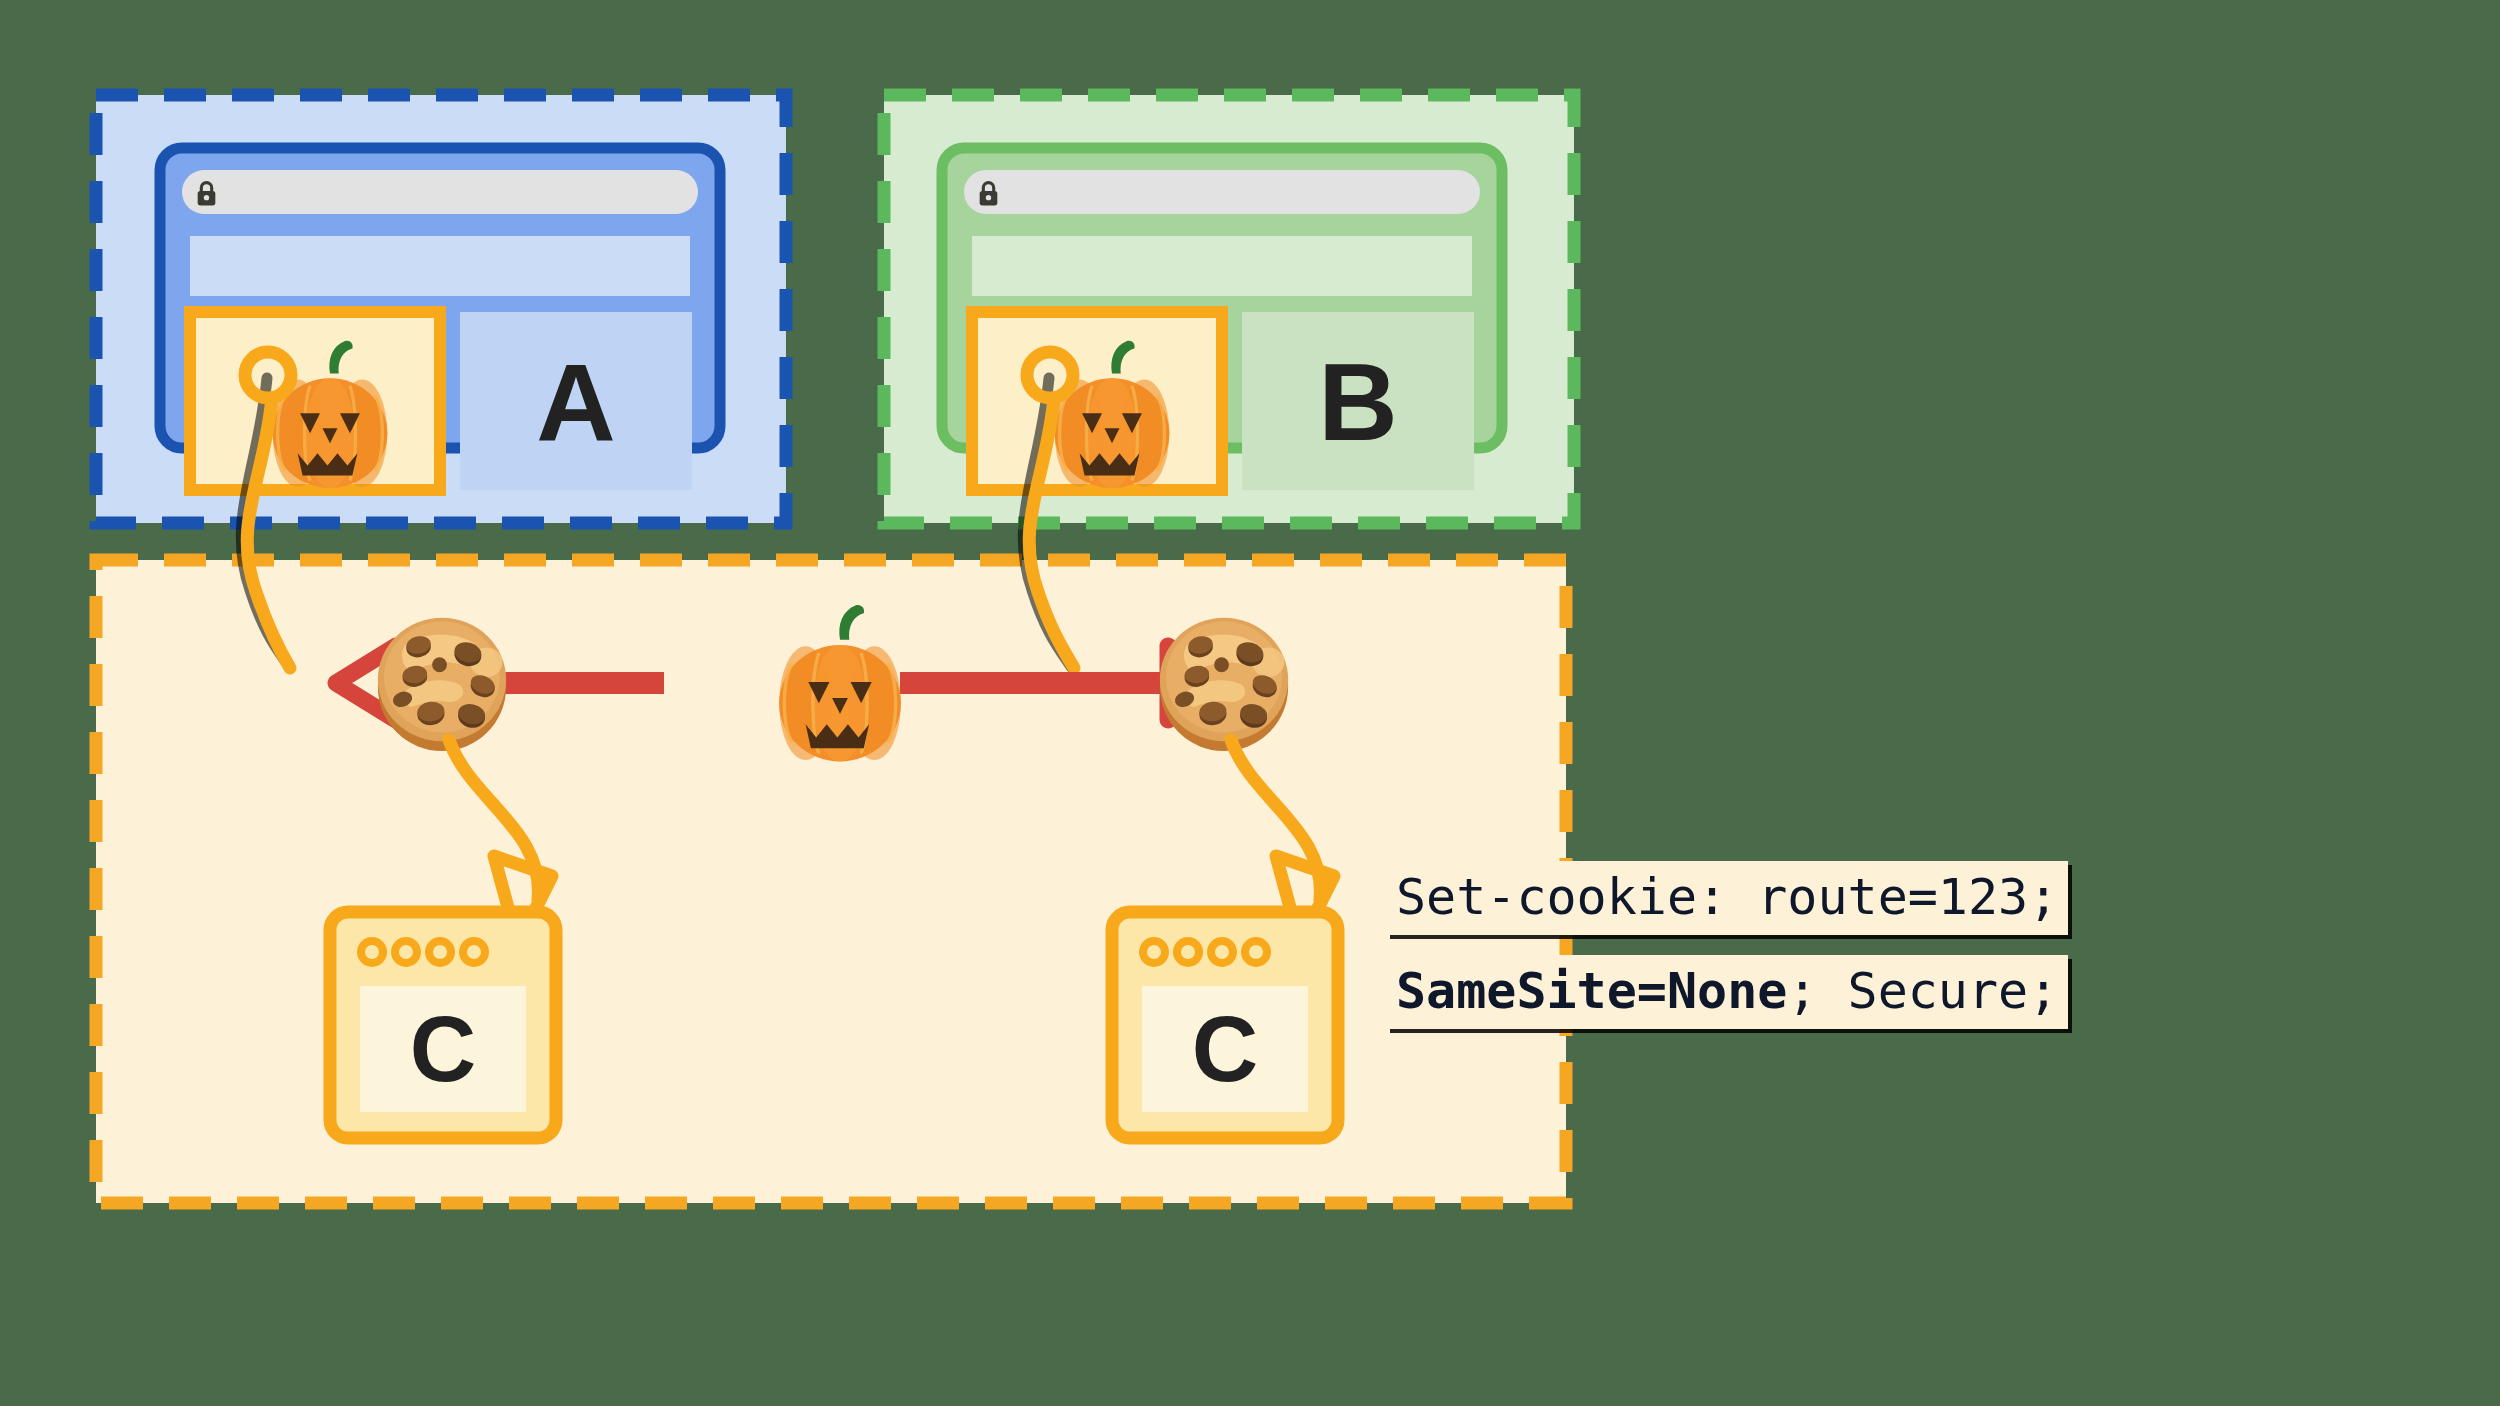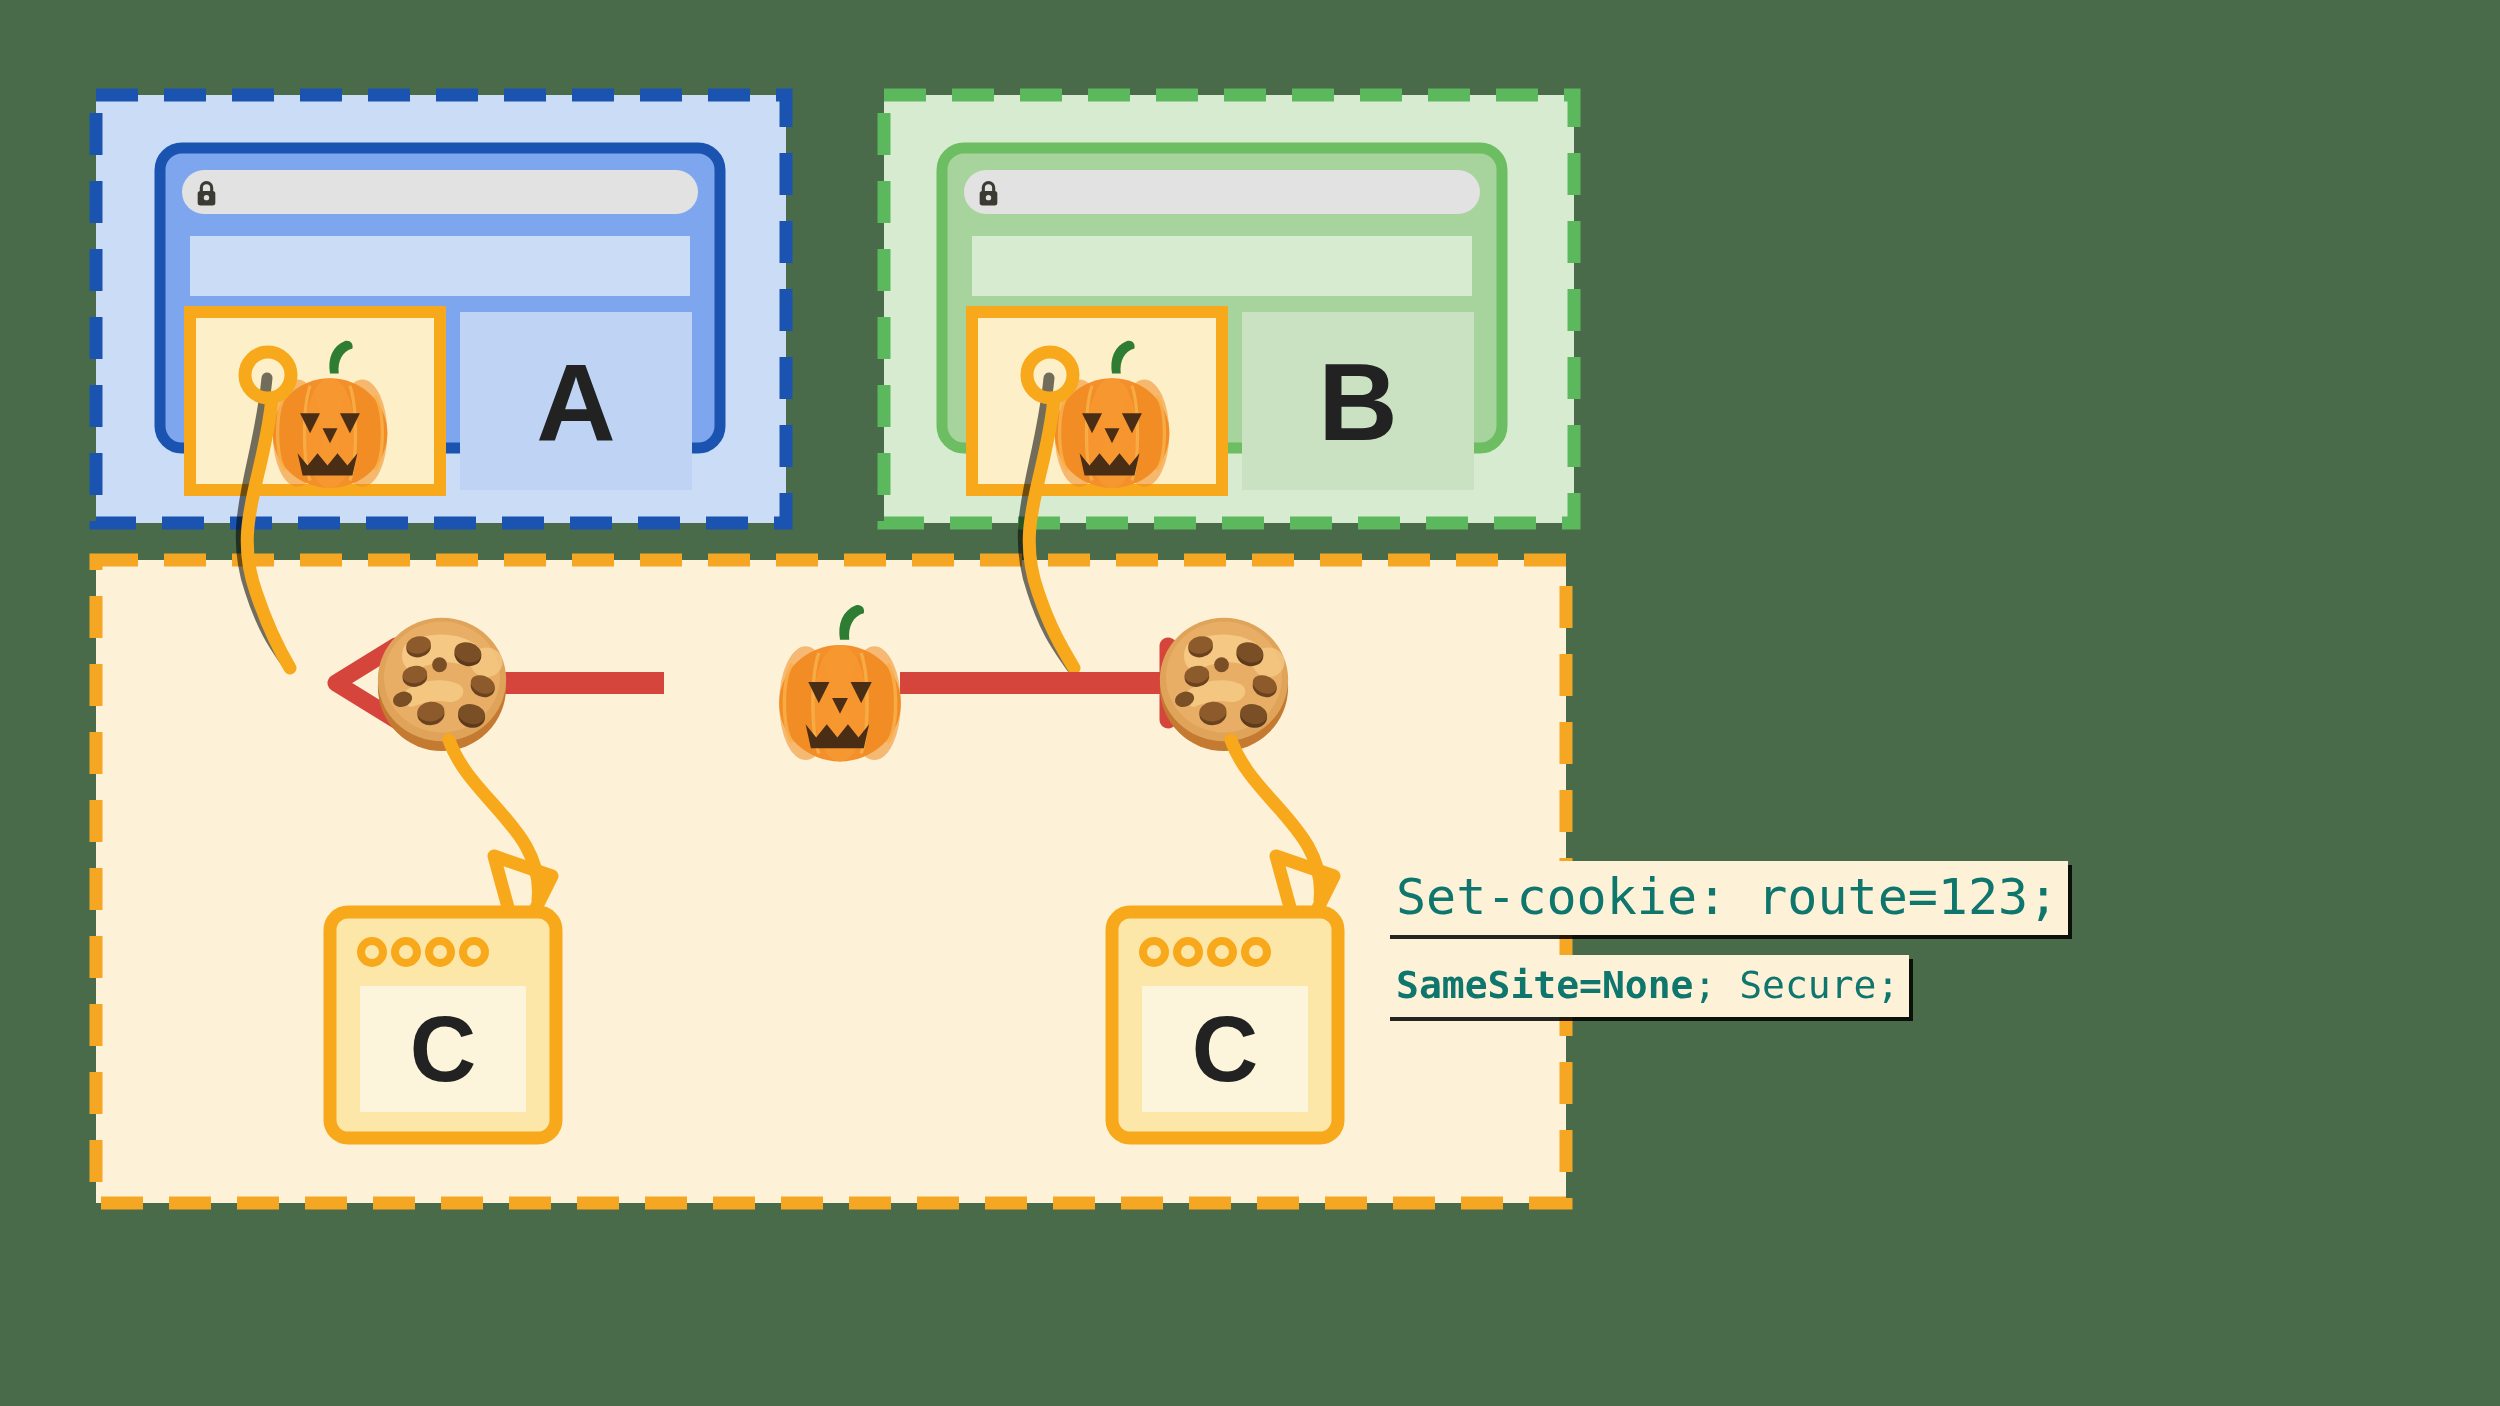--- a/index.html
+++ b/index.html
@@ -24,21 +24,21 @@
     position: absolute;
     left: 0; top: 0;
     width: 2500px;
     height: 1406px;
     overflow: visible;
   }
   .htext {
     position: absolute;
     font-family: "DejaVu Sans Mono", "Liberation Mono", monospace;
     white-space: pre;
-    color: #0f766e;
+    color: #0f172a;
     background: #FDF2D8;
     line-height: 1.0;
   }
   .htext b { font-weight: bold; }
   .letter {
     position: absolute;
     font-family: "Liberation Sans", sans-serif;
     font-weight: bold;
     color: #222222;
     display: flex;
@@ -199,16 +199,16 @@
 
   <div class="letter" style="left:1242px; top:312px; width:232px; height:178px; font-size:110px;">B</div>
 
   <div class="letter" style="left:360px; top:986px; width:166px; height:126px; font-size:92px;">C</div>
 
   <div class="letter" style="left:1142px; top:986px; width:166px; height:126px; font-size:92px;">C</div>
 
   <div class="htext" style="left:1386px; top:861px; font-size:50px; padding:11px 10px 13px 10px;
               box-shadow: 4px 4px 0 rgba(0,0,0,0.85);">Set-cookie: route=123;</div>
 
-  <div class="htext" style="left:1386px; top:955px; font-size:38px; padding:11px 10px 13px 10px;
+  <div class="htext" style="left:1386px; top:955px; font-size:50px; padding:11px 10px 13px 10px;
               box-shadow: 4px 4px 0 rgba(0,0,0,0.85);"><b>SameSite=None</b><span>; Secure;</span></div>
 
 </div>
 
 </body></html>

